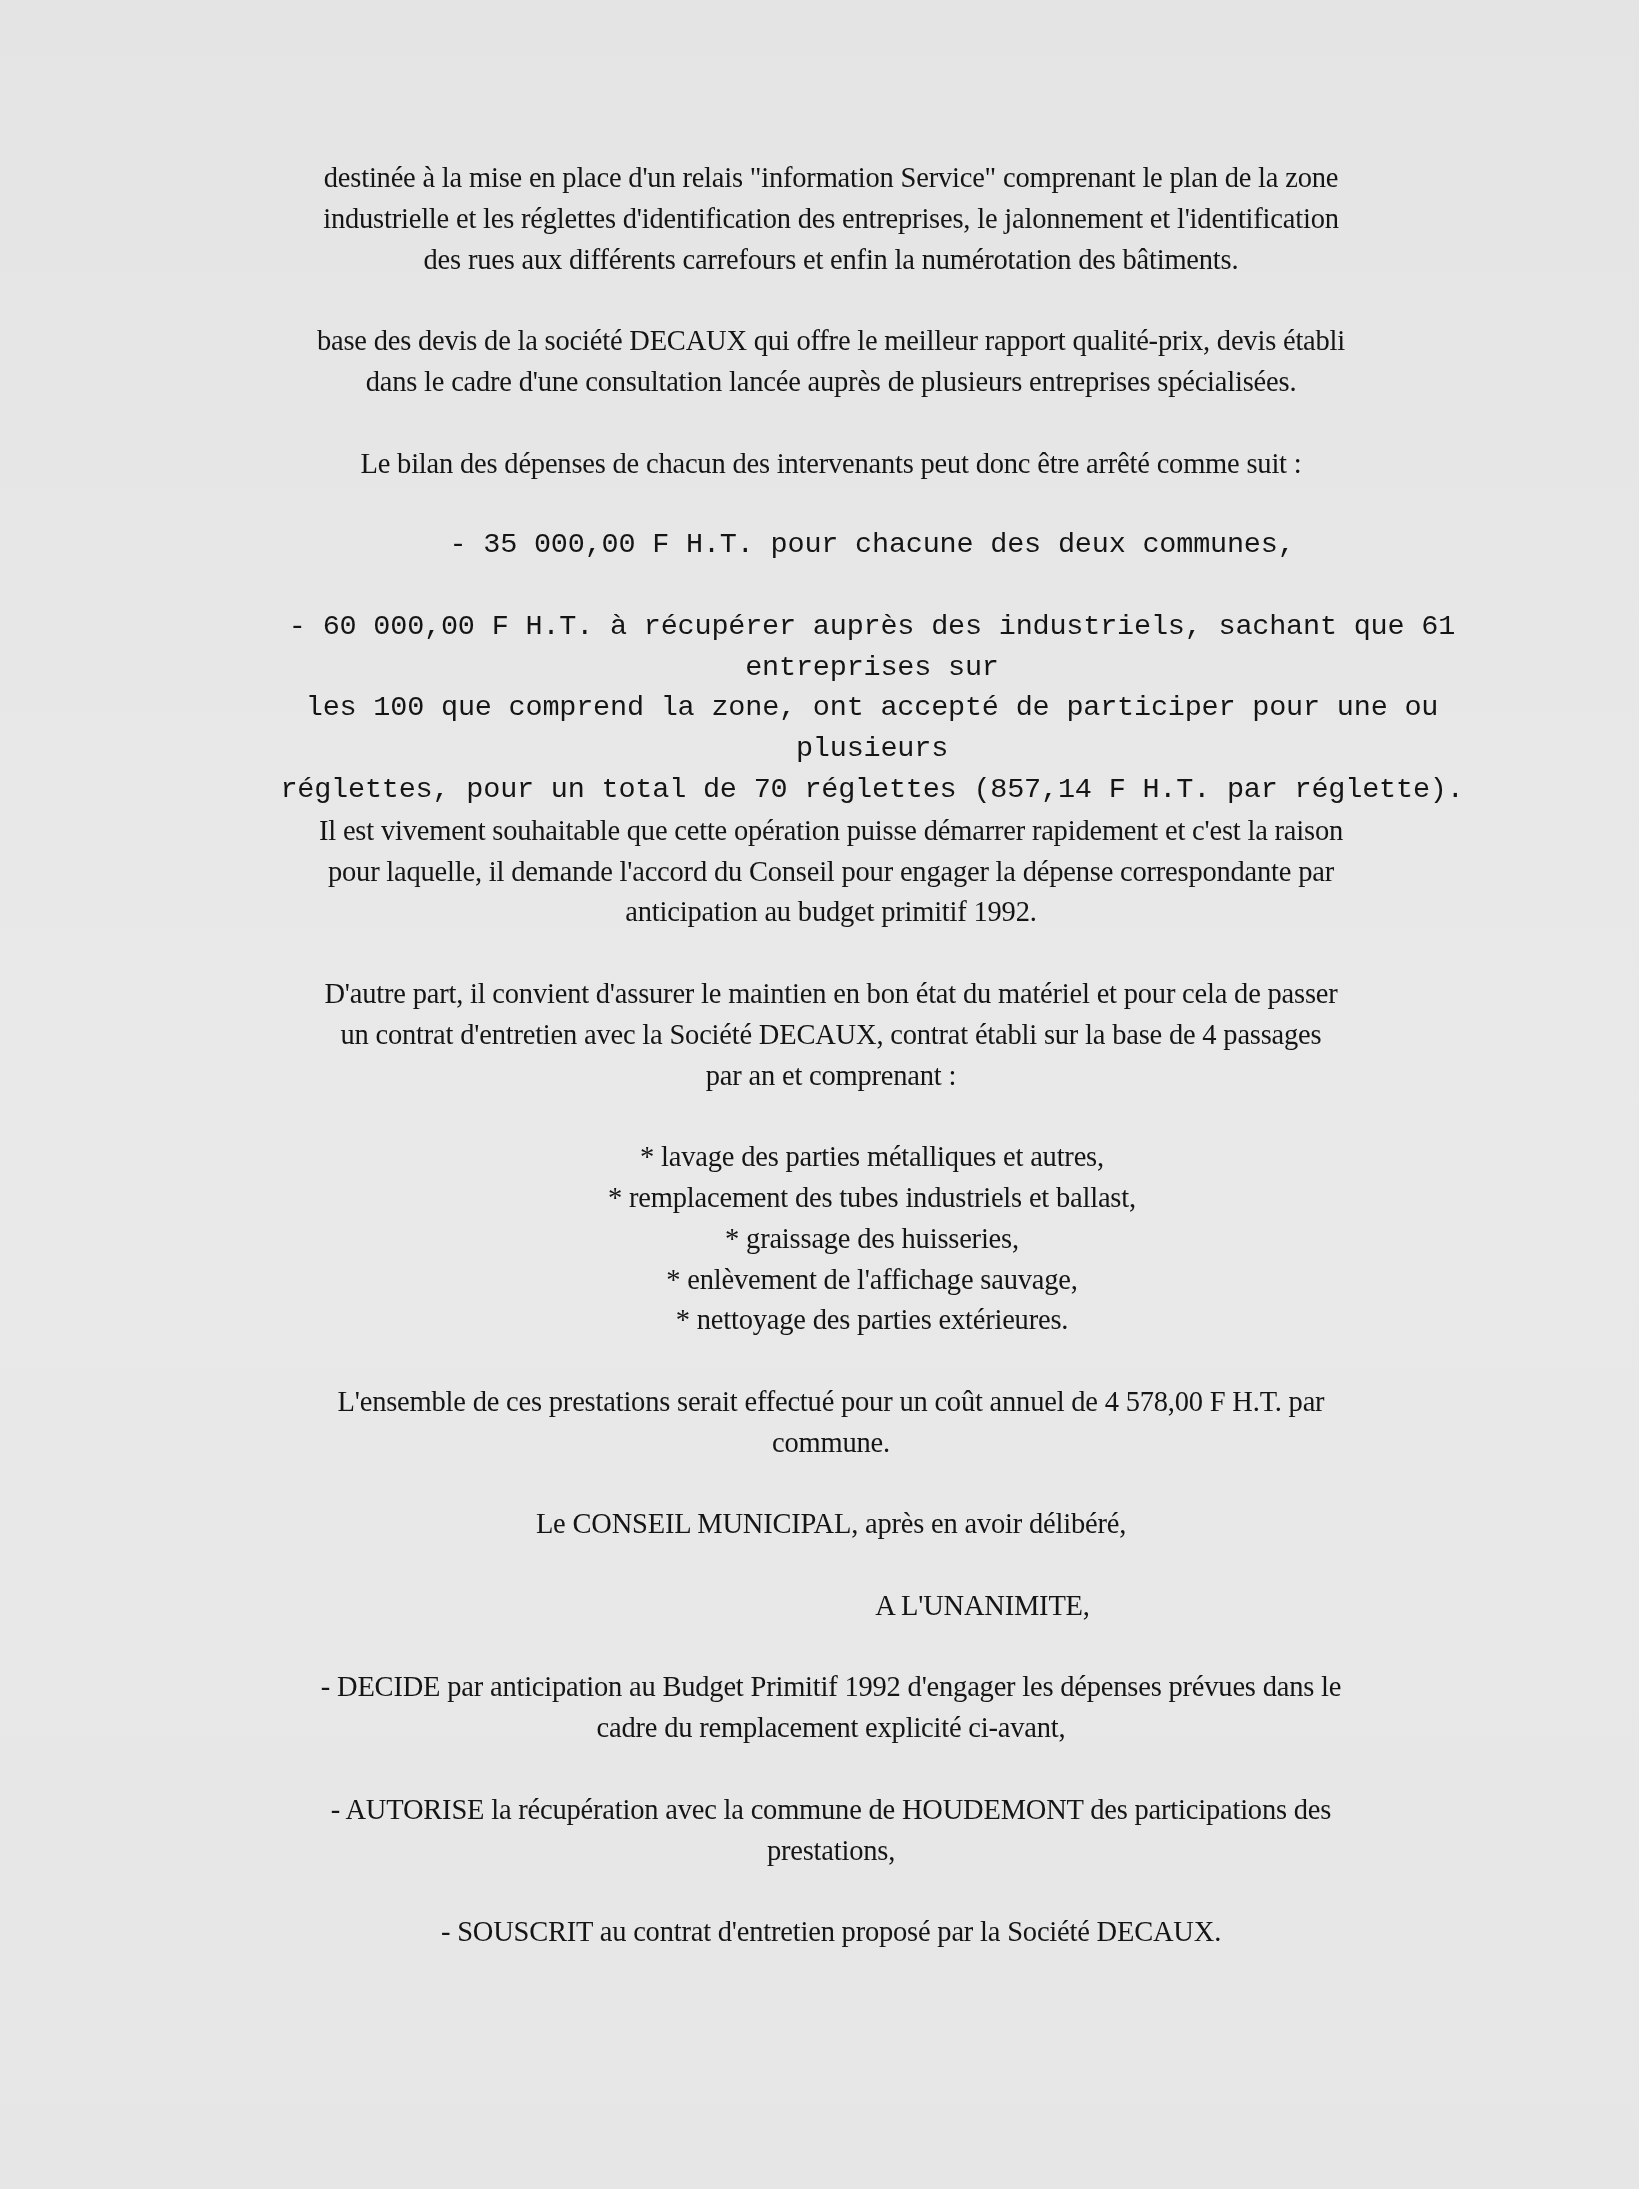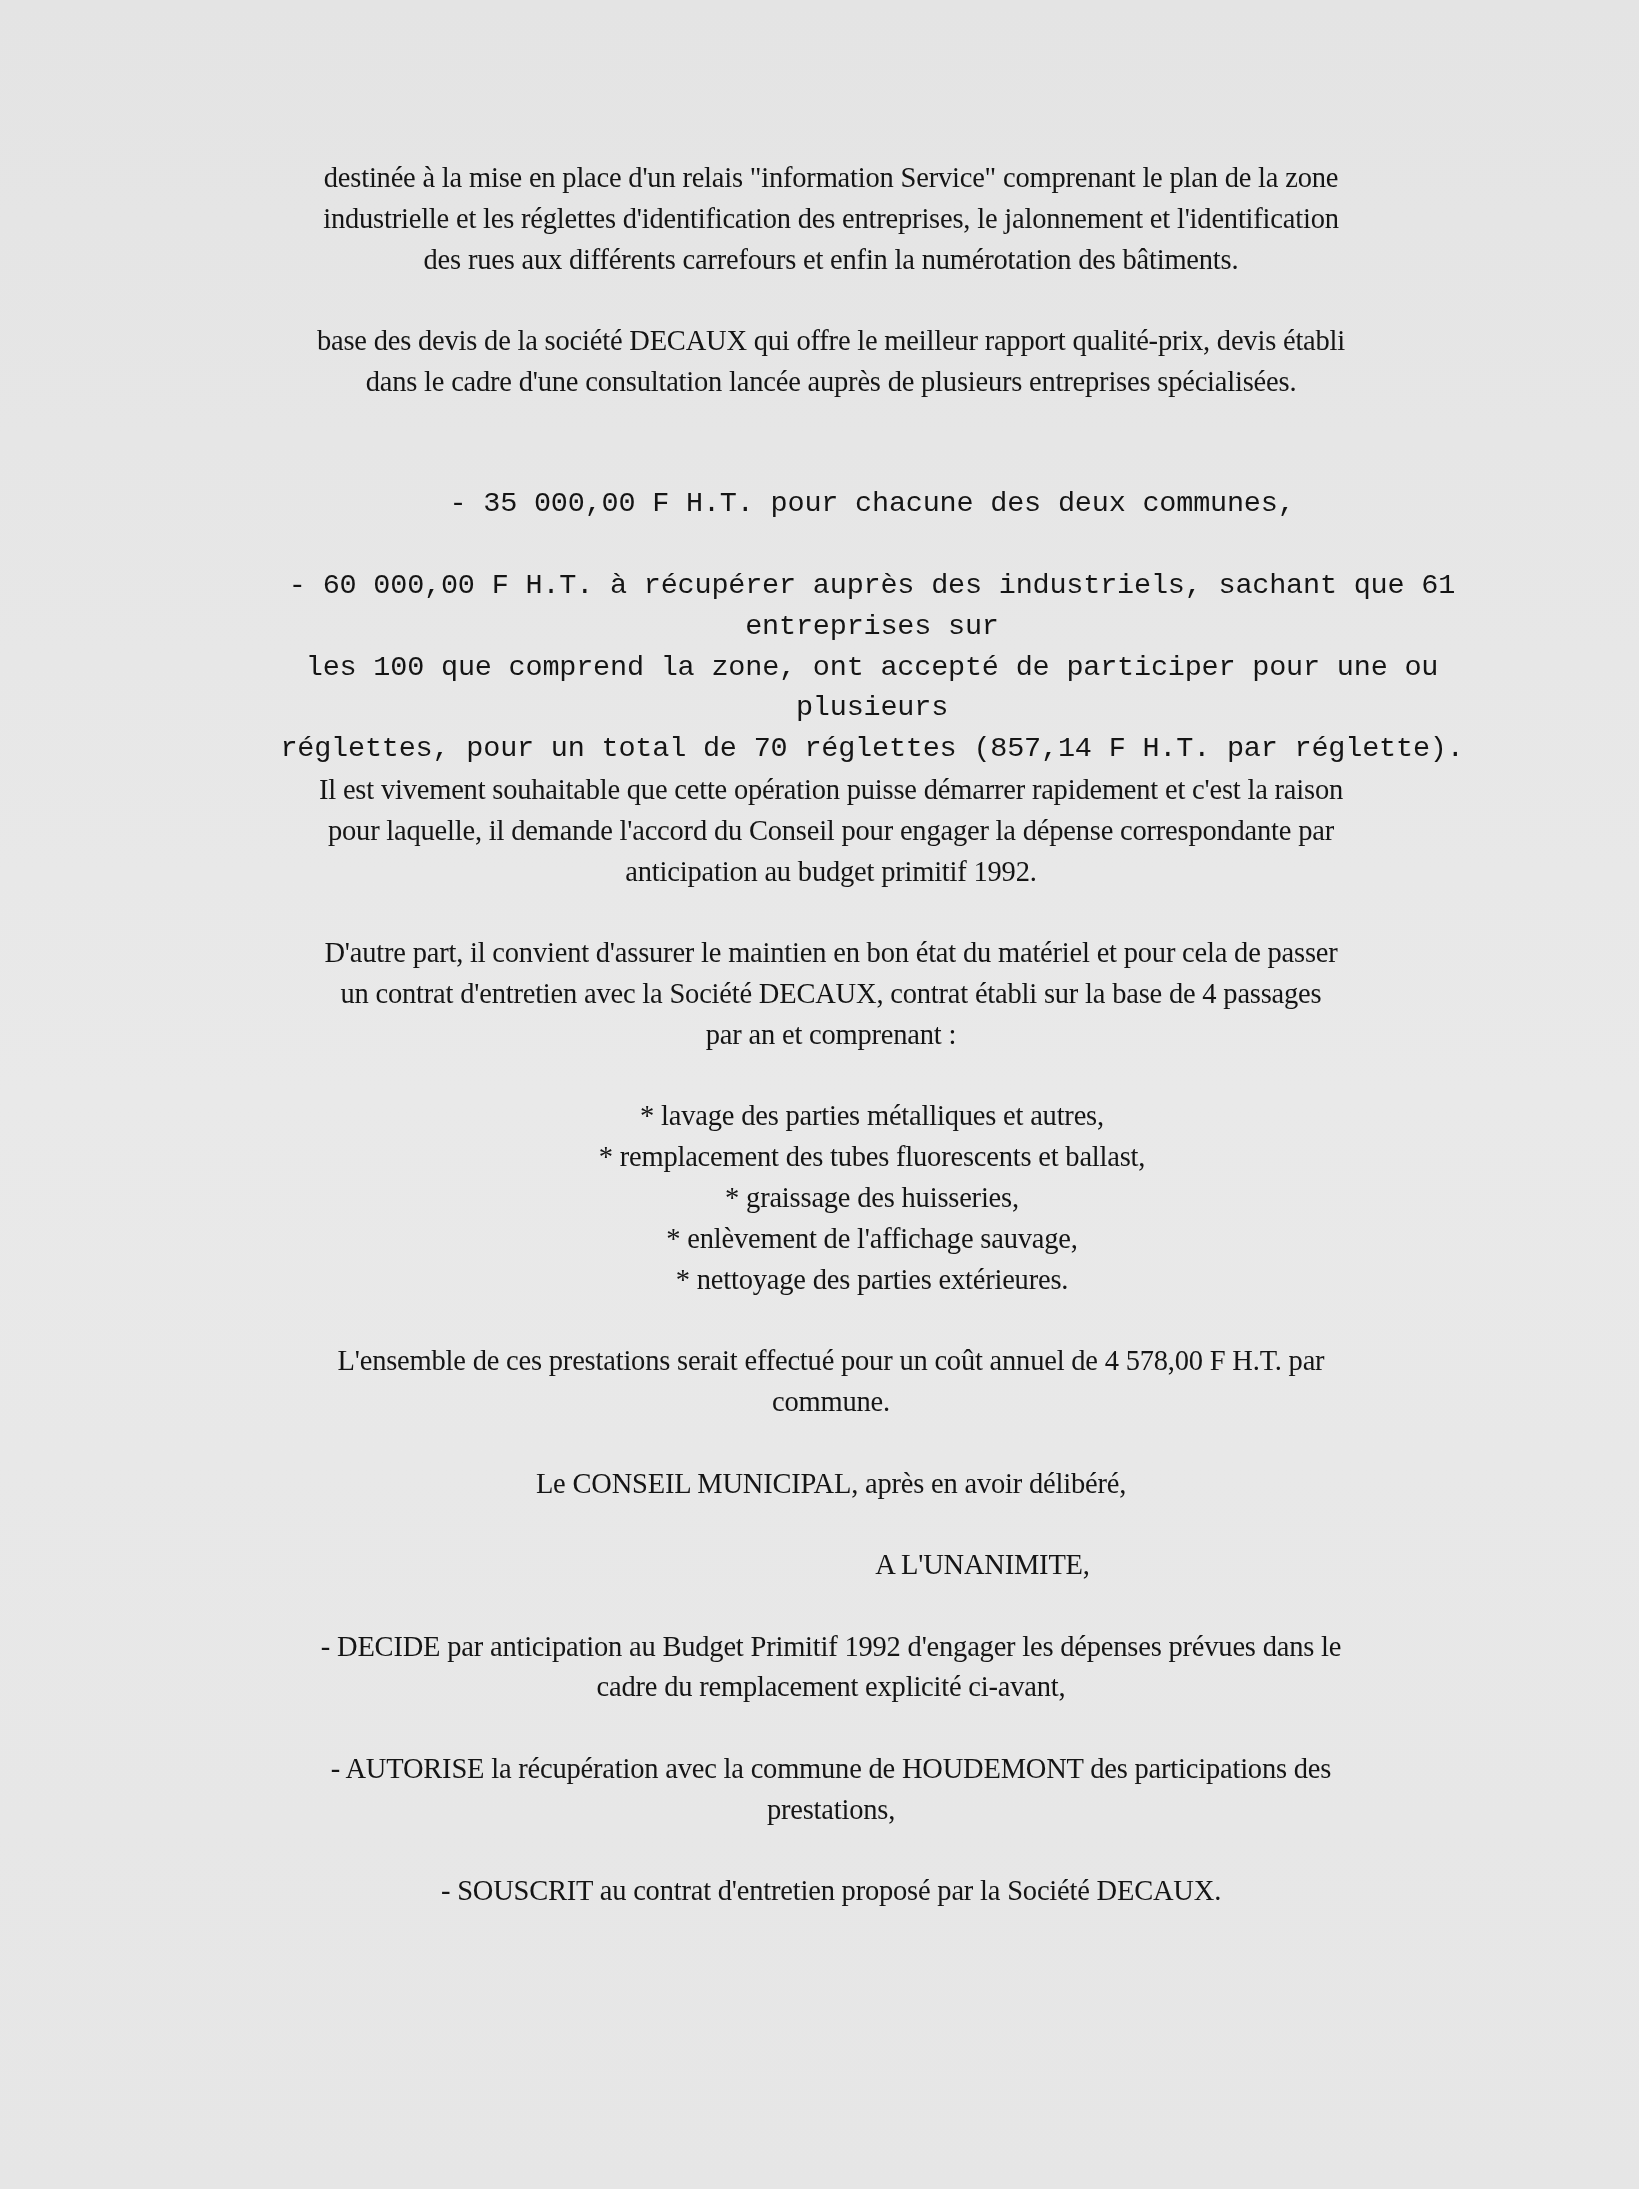--- a/index.html
+++ b/index.html
@@ -48,20 +48,21 @@
 
   <div class="gap"></div>
 
   <div>
     <p class="para">base des devis de la société DECAUX qui offre le meilleur rapport qualité-prix, devis établi</p>
     <p class="para">dans le cadre d'une consultation lancée auprès de plusieurs entreprises spécialisées.</p>
   </div>
 
   <div class="gap"></div>
 
+  <p class="para">Le bilan des dépenses de chacun des intervenants peut donc être arrêté comme suit :</p>
 
   <div class="gap"></div>
 
   <div class="indent-list">
     <div>
       <p>- 35 000,00 F H.T. pour chacune des deux communes,</p>
     </div>
     <div class="gap"></div>
     <div>
       <p>- 60 000,00 F H.T. à récupérer auprès des industriels, sachant que 61 entreprises sur</p>
@@ -81,21 +82,21 @@
   <div>
     <p class="para">D'autre part, il convient d'assurer le maintien en bon état du matériel et pour cela de passer</p>
     <p class="para">un contrat d'entretien avec la Société DECAUX,  contrat établi sur la base de 4 passages</p>
     <p class="para">par an et comprenant :</p>
   </div>
 
   <div class="gap"></div>
 
   <div class="bullets">
     <p>* lavage des parties métalliques et autres,</p>
-    <p>* remplacement des tubes fluorescents et ballast,</p>
+    <p>* remplacement des tubes industriels et ballast,</p>
     <p>* graissage des huisseries,</p>
     <p>* enlèvement de l'affichage sauvage,</p>
     <p>* nettoyage des parties extérieures.</p>
   </div>
 
   <div class="gap"></div>
 
   <div>
     <p class="para">L'ensemble de ces prestations serait effectué pour un coût annuel de 4 578,00 F H.T. par</p>
     <p class="para">commune.</p>

